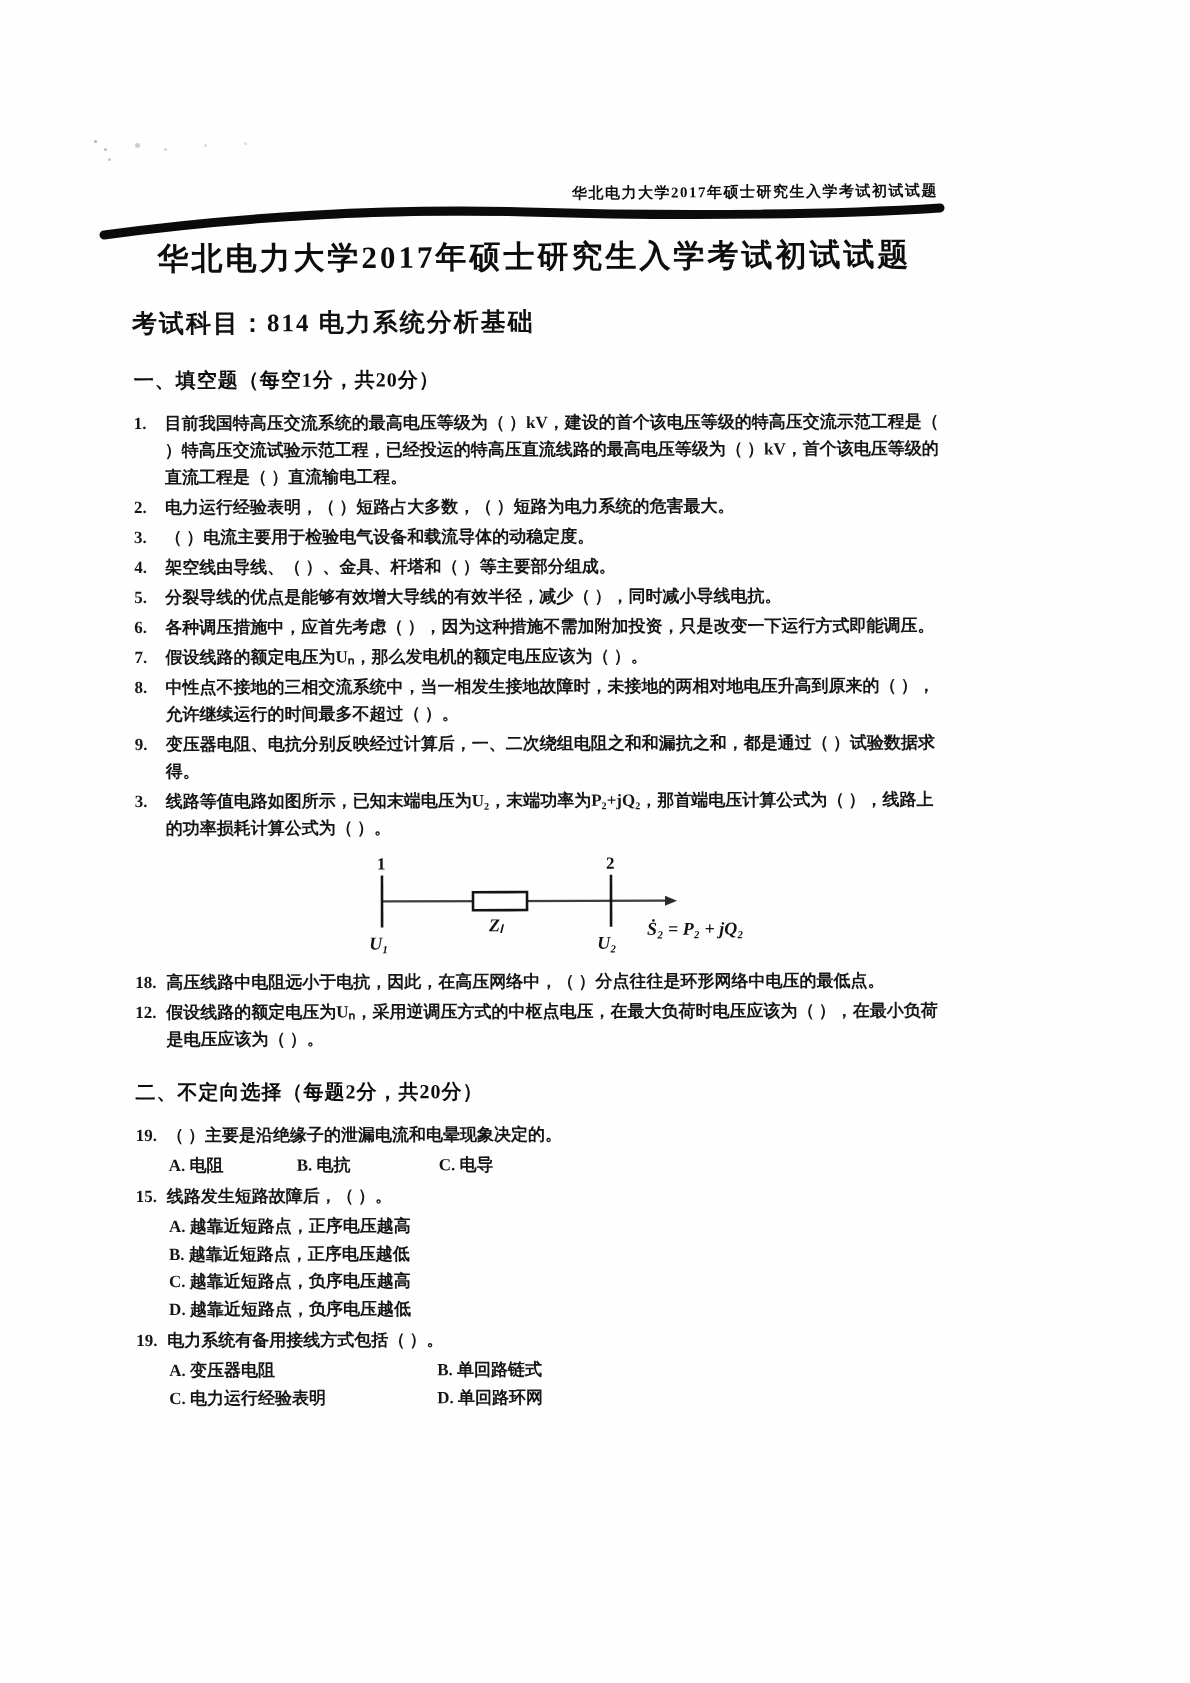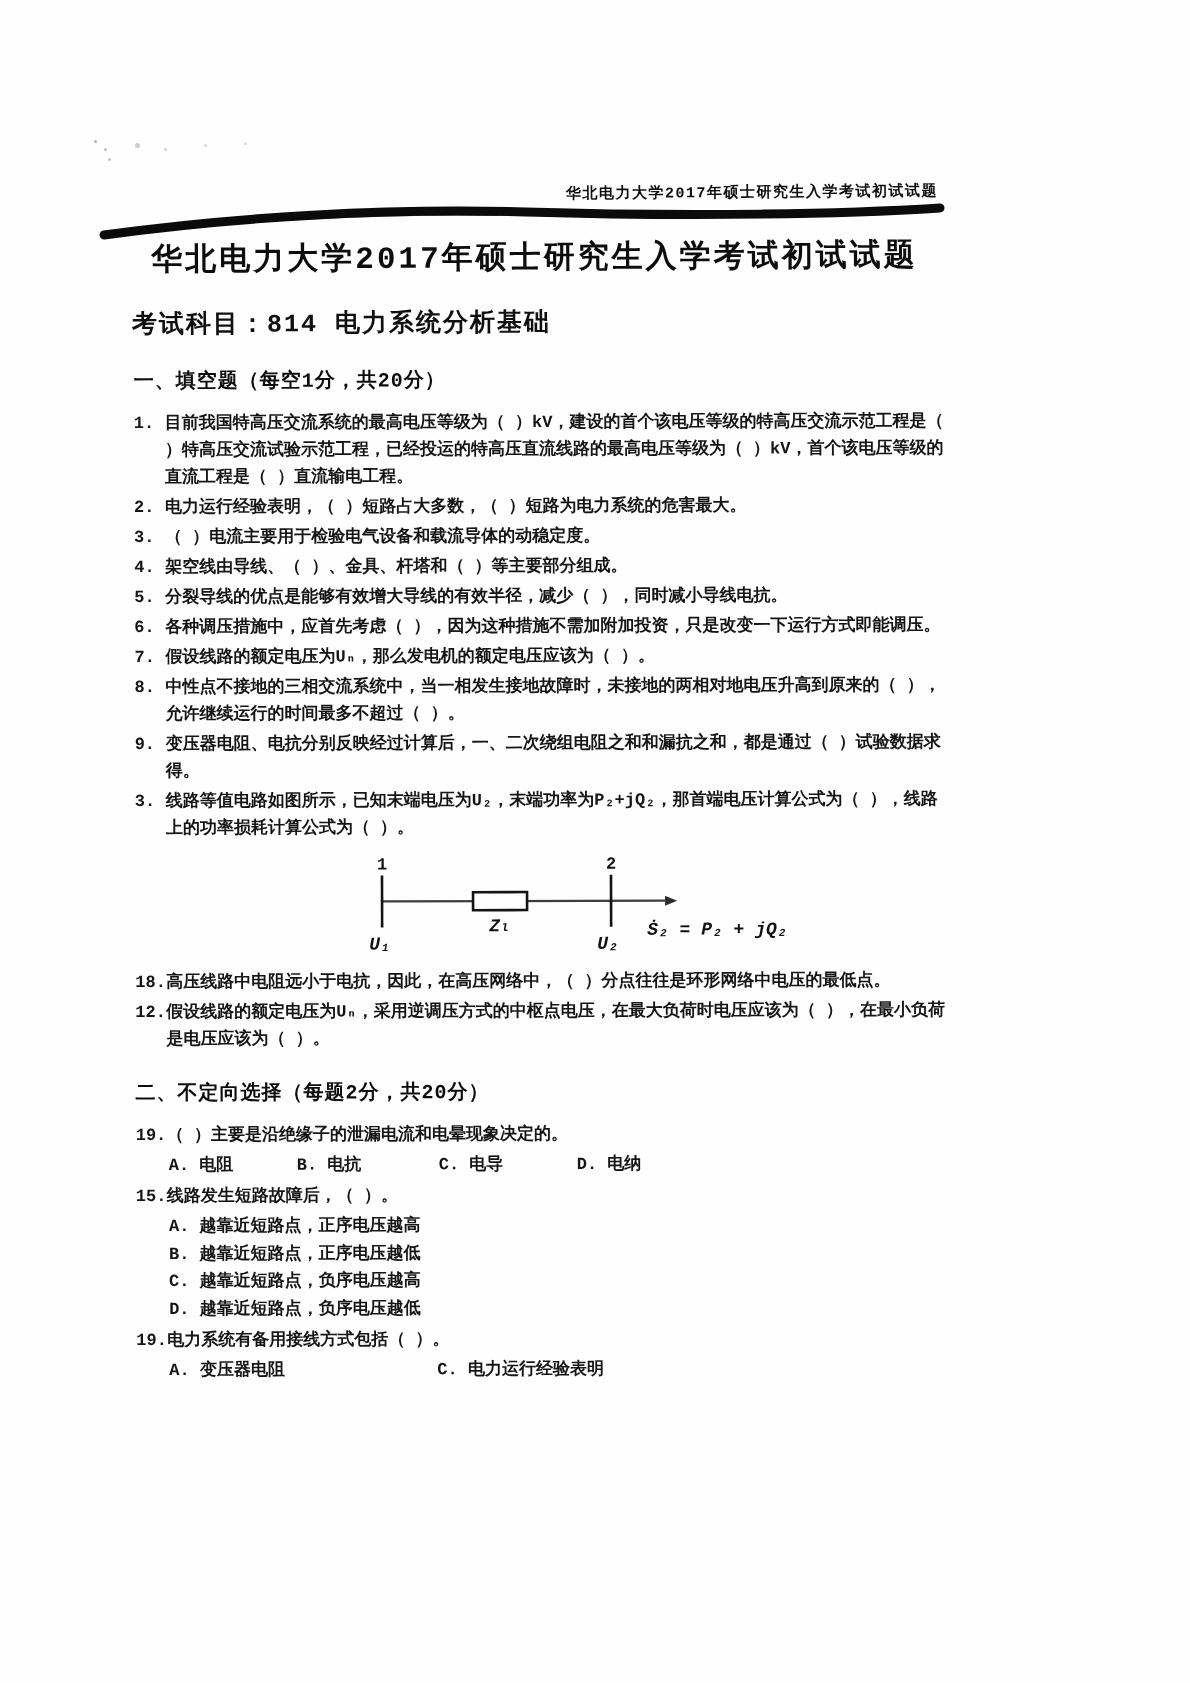--- a/index.html
+++ b/index.html
@@ -6,21 +6,21 @@
     margin: 0; padding: 0;
     background: #e8e8e8;
   }
   .page {
     position: relative;
     width: 1190px;
     height: 1683px;
     margin: 0 auto;
     background: #fefefe;
     overflow: hidden;
-    font-family: Liberation Mono, monospace;
+    font-family: Liberation Serif, serif;
     color: #151515;
   }
   
   .specks {
     position: absolute;
     top: 120px; left: 90px;
     width: 220px; height: 40px;
     pointer-events: none;
   }
   .specks::before {
@@ -227,37 +227,38 @@
     <h2 class="sec-heading second">二、不定向选择（每题2分，共20分）</h2>
 
     <div class="q">
       <span class="qnum">19.</span>
       <span class="qtext">（ ）主要是沿绝缘子的泄漏电流和电晕现象决定的。</span>
     </div>
     <div class="opts-row">
       <span class="opt">A. 电阻</span>
       <span class="opt">B. 电抗</span>
       <span class="opt">C. 电导</span>
-      <span class="opt">D. 电纳</span>
     </div>
 
     <div class="q">
       <span class="qnum">15.</span>
       <span class="qtext">线路发生短路故障后，（ ）。</span>
     </div>
     <div class="opt-lines">
       <div class="opt">A. 越靠近短路点，正序电压越高</div>
       <div class="opt">B. 越靠近短路点，正序电压越低</div>
       <div class="opt">C. 越靠近短路点，负序电压越高</div>
       <div class="opt">D. 越靠近短路点，负序电压越低</div>
     </div>
 
     <div class="q">
       <span class="qnum">19.</span>
       <span class="qtext">电力系统有备用接线方式包括（ ）。</span>
     </div>
     <div class="opts-2col">
       <span class="opt">A. 变压器电阻</span>
+      <span class="opt">B. 单回路链式</span>
       <span class="opt">C. 电力运行经验表明</span>
+      <span class="opt">D. 单回路环网</span>
     </div>
 
   </div>
 </div>
 
 </body></html>

